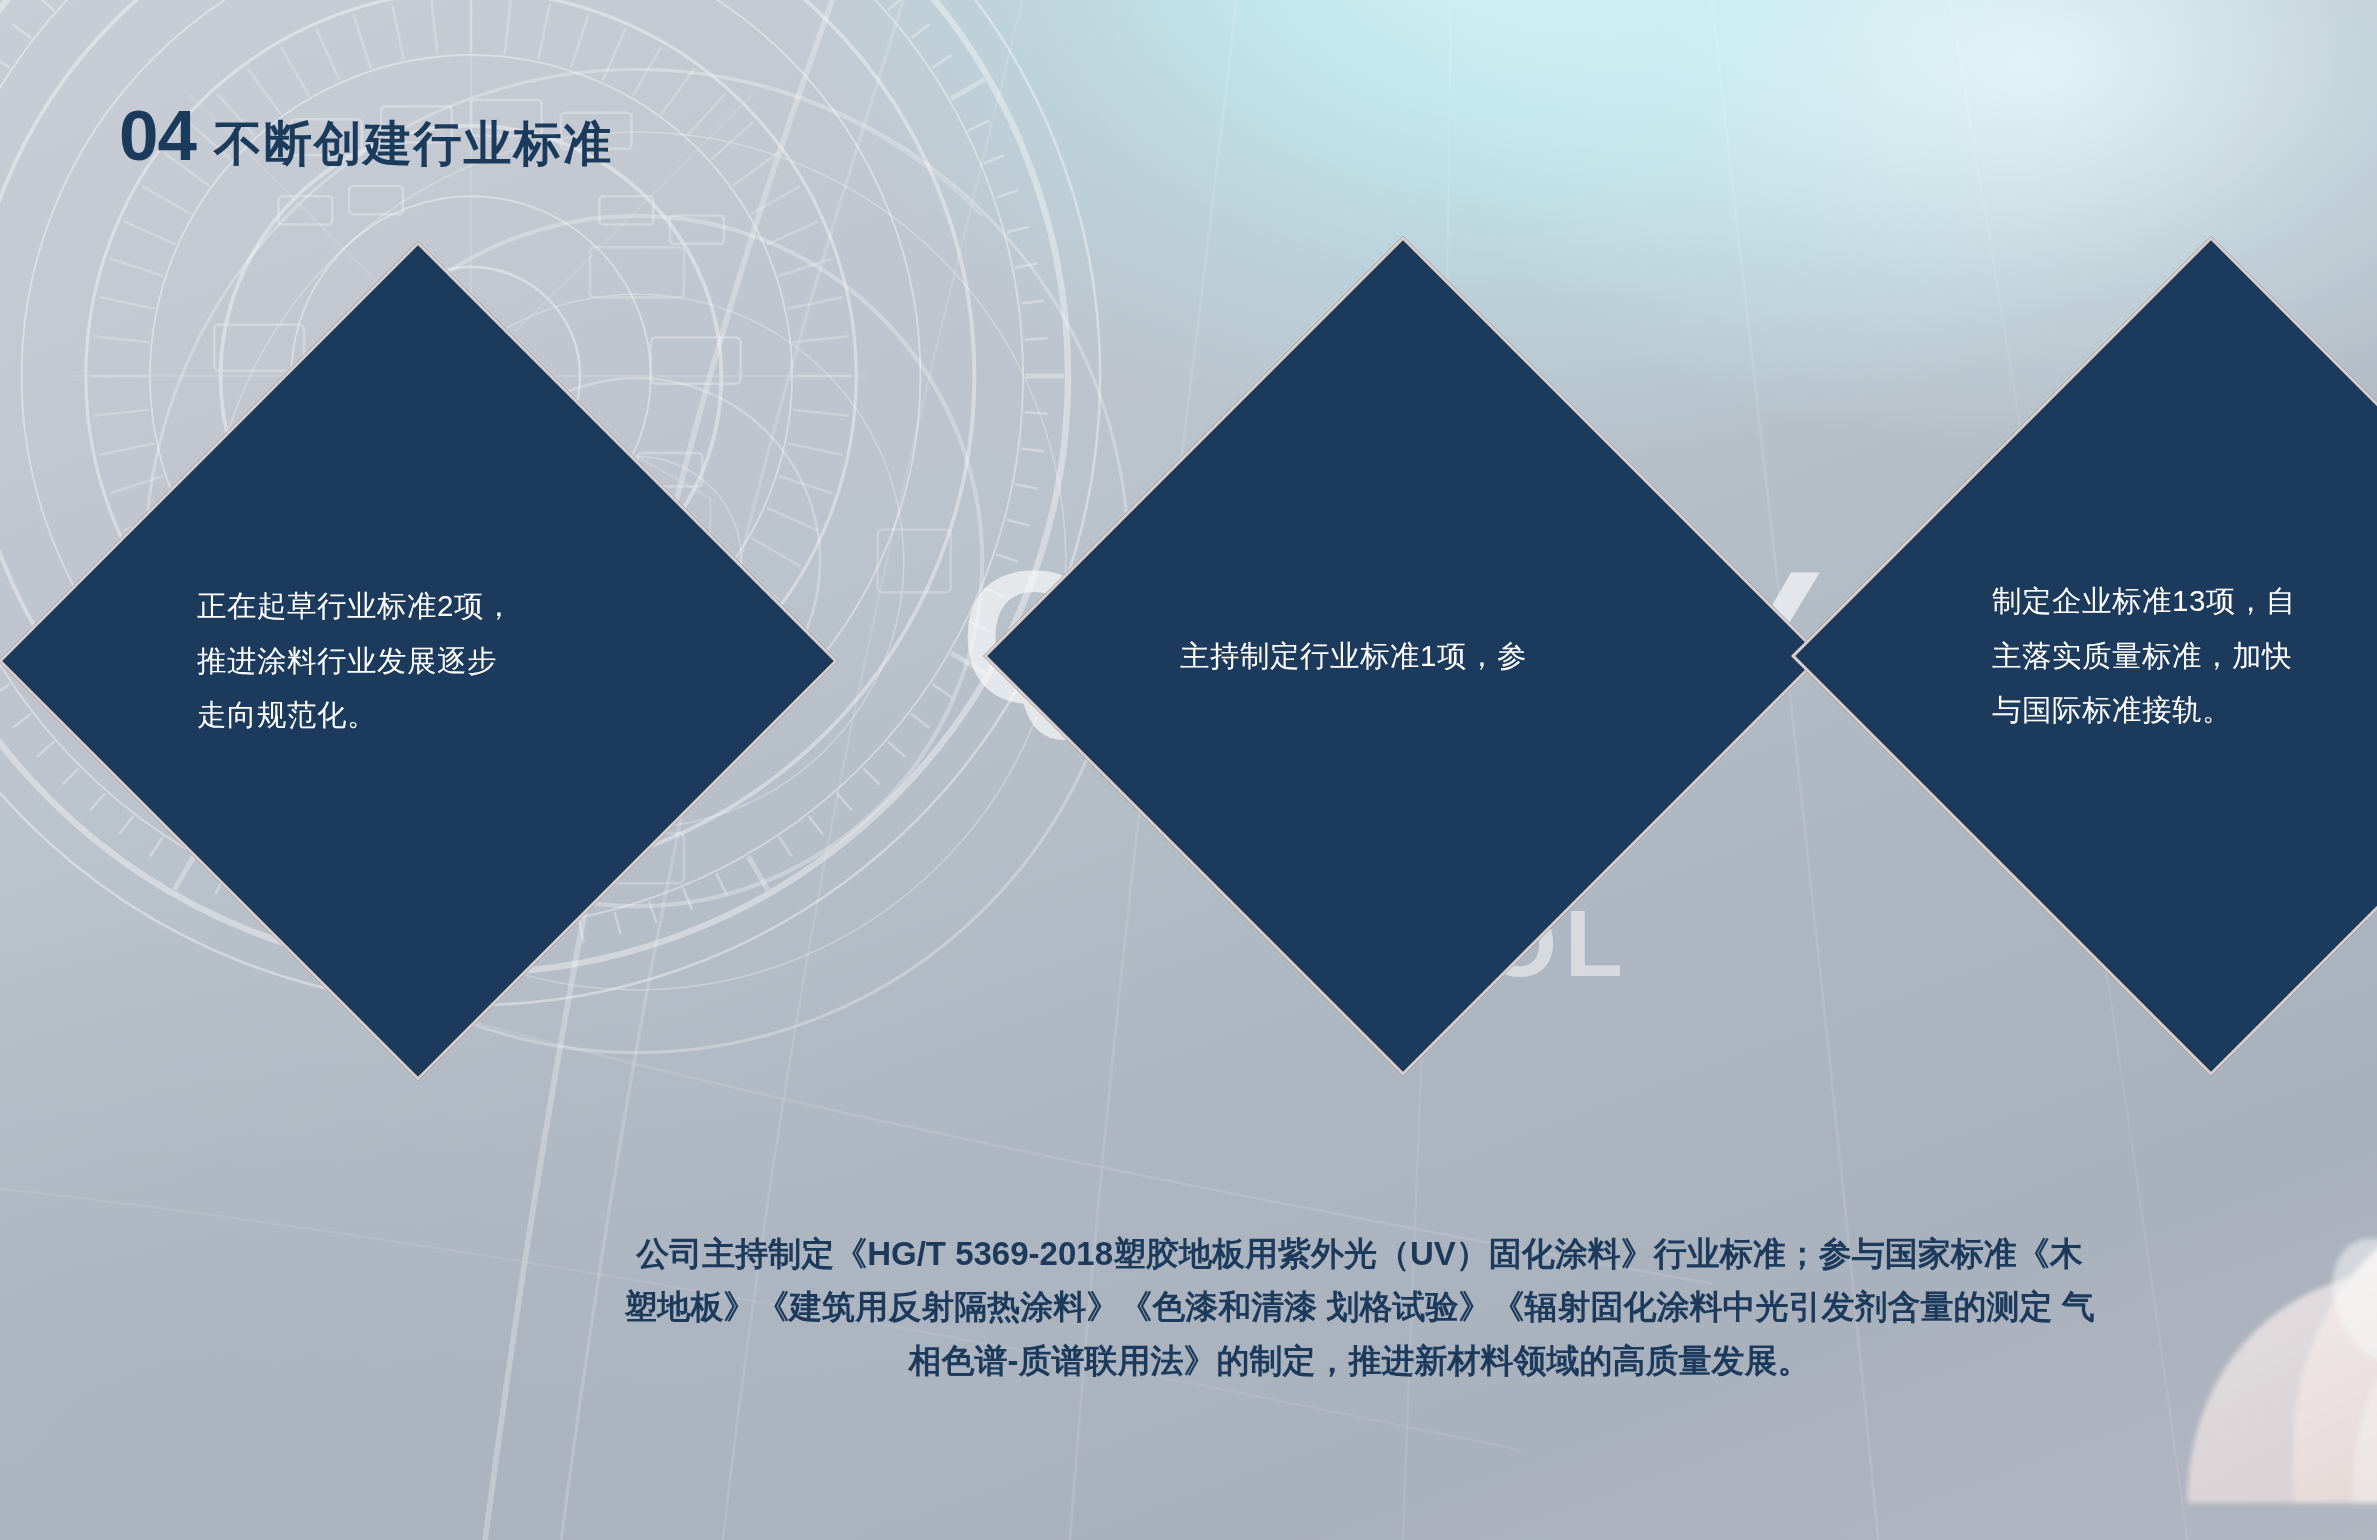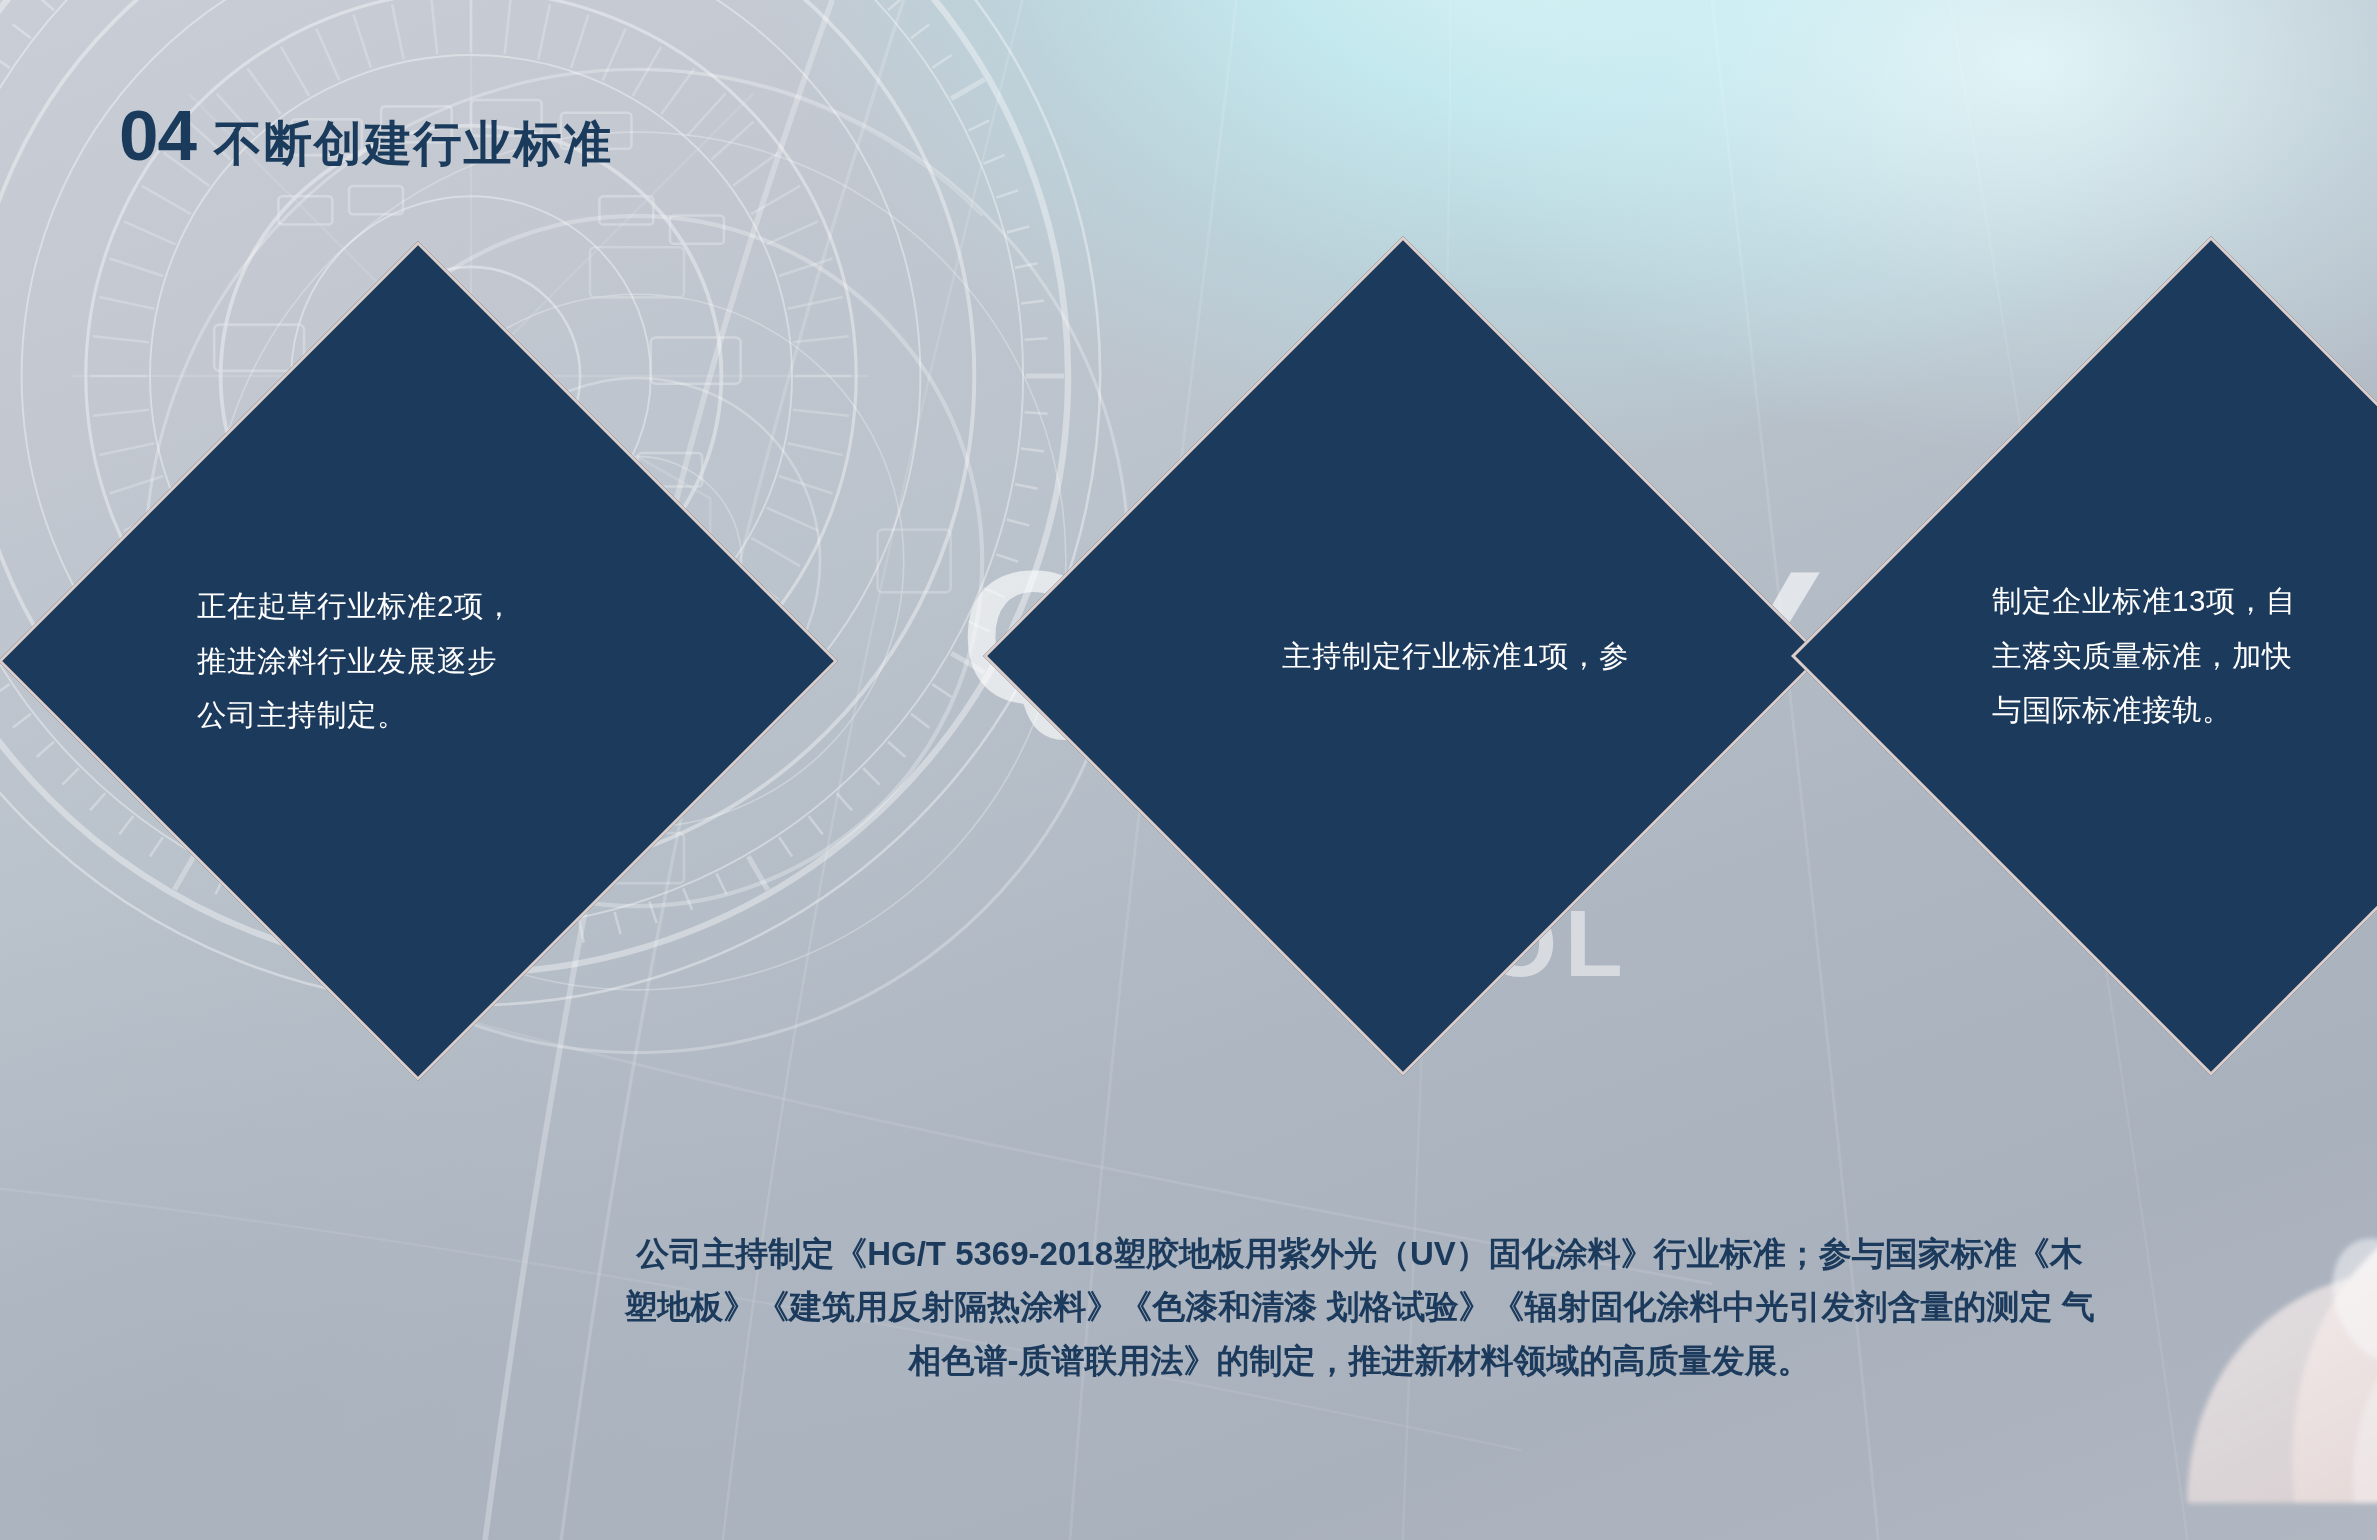--- a/index.html
+++ b/index.html
@@ -69,21 +69,21 @@
     display:flex; flex-direction:column; justify-content:center;
     padding:0 71px;
     color:#ffffff; font-size:29.5px; line-height:1.85;
     text-align:left; letter-spacing:0.5px;
     font-family:"Liberation Sans","DejaVu Sans",sans-serif;
   }
   #d1-wrap { left:121px; top:364px; }
   #d2-wrap { left:1106px; top:359px; }
   #d3-wrap { left:1914px; top:359px; }
   #d1-wrap .d-text { padding:0 78px 0 76px; }
-  #d2-wrap .d-text { padding:0 71px 0 74px;align-items:flex-end; }
+  #d2-wrap .d-text { padding:0 71px 0 74px; }
   #d3-wrap .d-text { padding:0 71px 0 78px; }
 
   
   .bottom-para {
     position:absolute; left:266px; top:1227px; width:2187px;
     text-align:center; color:#1c3a5c;
     font-weight:bold; font-size:33px; line-height:1.62;
     letter-spacing:0px;
     font-family:"Liberation Sans","DejaVu Sans",sans-serif;
   }
@@ -354,21 +354,21 @@
   <div class="title-row">
     <span class="title-num">04</span>
     <span class="title-text">不断创建行业标准</span>
   </div>
 
   <div class="diamond-wrap" id="d1-wrap">
     <div class="diamond"></div>
     <div class="d-text">
       <span>正在起草行业标准2项，</span>
       <span>推进涂料行业发展逐步</span>
-      <span>公司主持制定。</span>
+      <span>走向规范化。</span>
     </div>
   </div>
 
   <div class="diamond-wrap" id="d2-wrap">
     <div class="diamond"></div>
     <div class="d-text">
       <span>主持制定行业标准1项，参</span>
     </div>
   </div>
 

